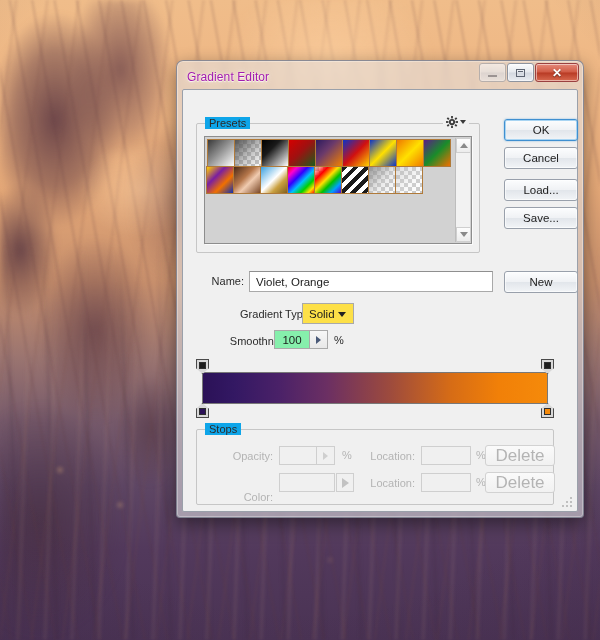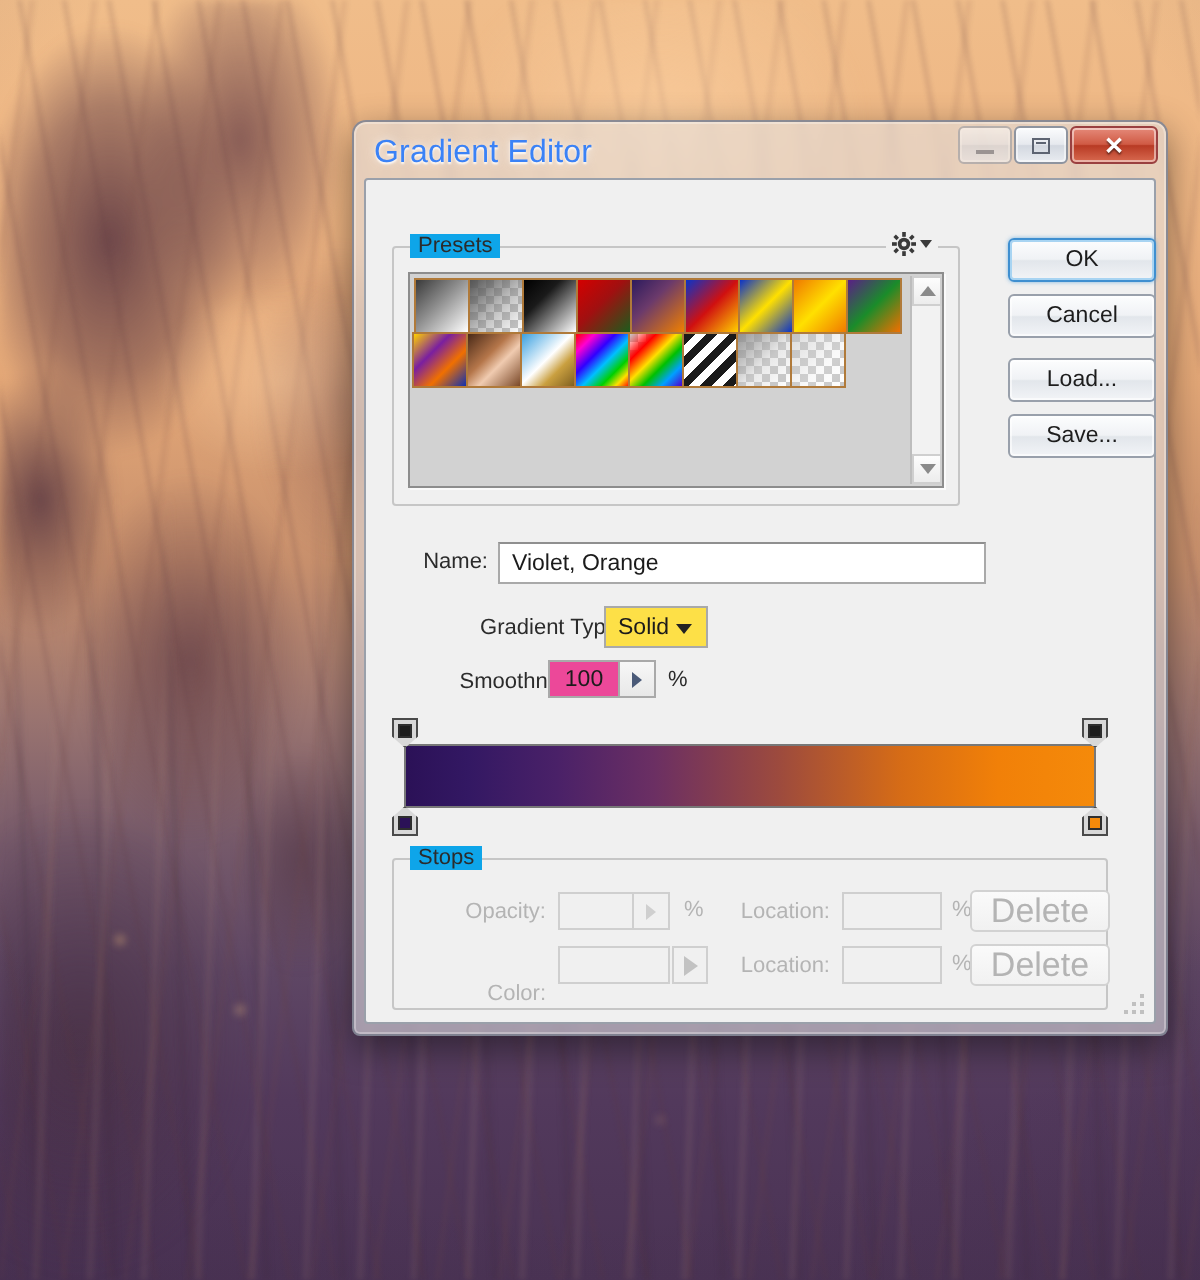--- a/index.html
+++ b/index.html
@@ -102,22 +102,22 @@
     padding: 4px 4px 4px 4px;
     backdrop-filter: blur(3px);
   }
   #titlebar {
     position: relative;
     height: 24px;
     padding-left: 6px;
     display: flex; align-items: center;
   }
   #title-text {
-    font-size: 16px;
-    color: #3b82f6;
+    font-size: 12px;
+    color: #a21caf;
     text-shadow: 0 1px 1px rgba(255,255,255,.9), 0 0 4px rgba(255,255,255,.8);
     letter-spacing: .1px;
   }
   #winbtns {
     position: absolute; right: 0px; top: -2px;
     display: flex; align-items: center;
   }
   .winbtn {
     width: 27px; height: 19px;
     margin-left: 1px;
@@ -267,21 +267,21 @@
     padding-left: 6px;
     font-size: 11.5px; color: #1b1b1b;
   }
   #sel-gtype .tri { position:absolute; right:7px; top:8px; width:0;height:0;
     border-left:4px solid transparent;border-right:4px solid transparent;border-top:5px solid #222; }
 
   #lbl-smooth { left: 14px; top: 244px; width: 96px; }
   #inp-smooth {
     position: absolute; left: 90px; top: 239px;
     width: 36px; height: 19px;
-    background: #ec4899; border: 1px solid #a9a9a9;
+    background: #86efac; border: 1px solid #a9a9a9;
     display: flex; align-items: center; justify-content: center;
     font-size: 11.5px; color: #1b1b1b;
   }
   #spin-smooth {
     position: absolute; left: 126px; top: 239px;
     width: 18px; height: 19px;
     background: linear-gradient(to bottom,#f7f7f7,#e8e8e8);
     border: 1px solid #a9a9a9; border-left: none;
     display: flex; align-items: center; justify-content: center;
   }
@@ -436,20 +436,21 @@
               <span class="sb-dn"></span>
             </div>
           </div>
         </div>
       </div>
 
       <div class="btn default" id="btn-ok">OK</div>
       <div class="btn" id="btn-cancel">Cancel</div>
       <div class="btn" id="btn-load">Load...</div>
       <div class="btn" id="btn-save">Save...</div>
+      <div class="btn" id="btn-new">New</div>
 
       <div class="field-label" id="lbl-name">Name:</div>
       <div id="inp-name">Violet, Orange</div>
 
       <div class="field-label" id="lbl-gtype">Gradient Type:</div>
       <div id="sel-gtype">
         <span>Solid</span>
         <span class="tri"></span>
       </div>
 

